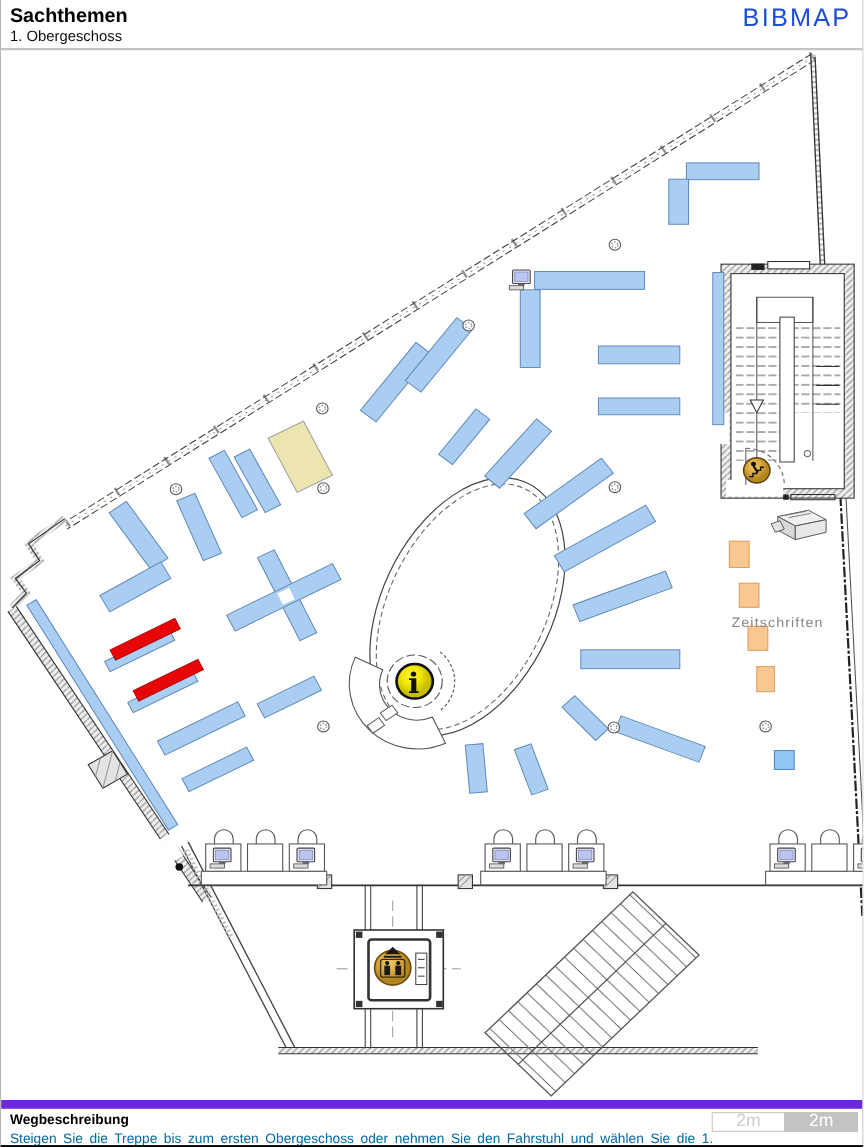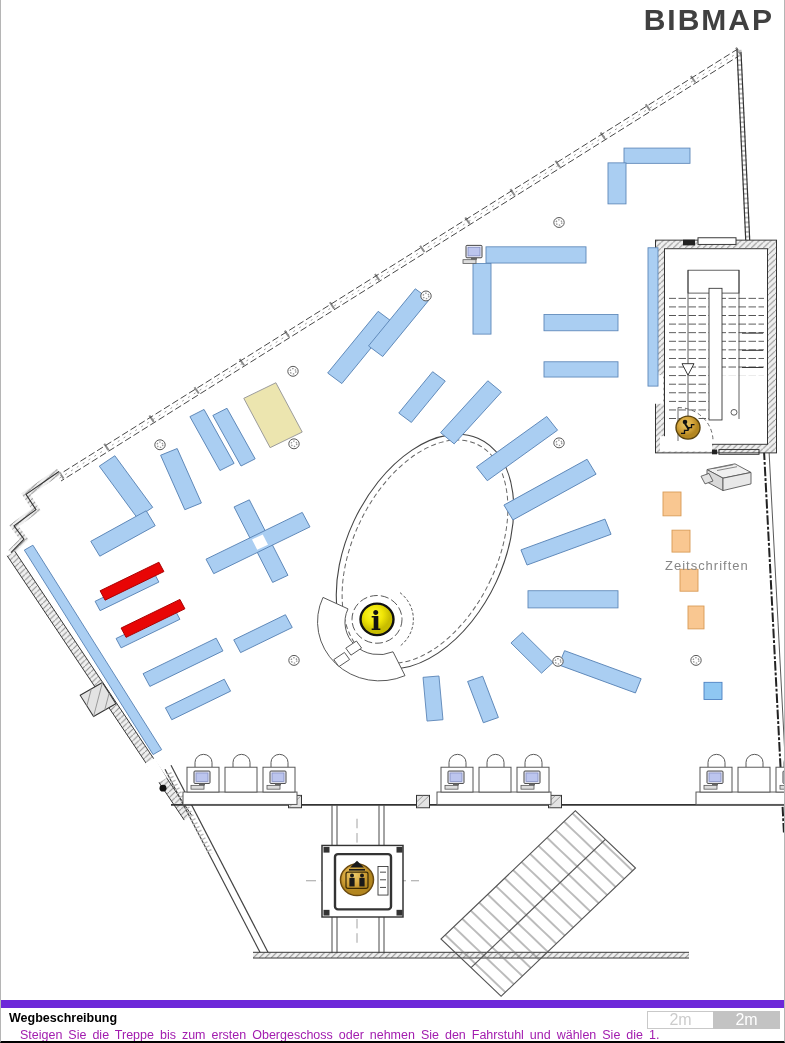--- a/index.html
+++ b/index.html
@@ -3,39 +3,43 @@
 <meta charset="utf-8">
 <style>
   html,body{margin:0;padding:0;background:#fff;}
   .page{position:relative;width:785px;height:1043px;font-family:"Liberation Sans",sans-serif;
         border-left:1px solid #b5b5b5;border-right:1px solid #b5b5b5;border-bottom:2px solid #000;
         box-sizing:border-box;overflow:hidden;background:#fff;}
   .hdr{position:absolute;top:0;left:0;right:0;height:44px;border-bottom:1px solid #9a9a9a;
        box-shadow:0 1px 0 #ddd;background:#fff;}
   .hdr .title{position:absolute;left:8px;top:4px;font-size:18px;font-weight:bold;color:#000;}
   .hdr .subtitle{position:absolute;left:8px;top:25px;font-size:13.5px;color:#111;}
-  .logo{position:absolute;top:3px;right:10px;font-size:30px;font-weight:bold;color:#404040;
+  .logo{position:absolute;top:3px;right:10px;font-size:23px;font-weight:normal;color:#1d4ed8;
         letter-spacing:2px;}
   .mapwrap{position:absolute;top:46px;left:0;width:785px;height:954px;background:#fff;}
   .ftr{position:absolute;top:1000px;left:0;right:0;height:41px;border-top:8px solid #6d28d9;background:#fff;}
   .ftr .whead{position:absolute;left:8px;top:3px;font-size:12.5px;font-weight:bold;color:#000;}
-  .ftr .wtext{position:absolute;left:19px;top:20px;font-size:12.5px;color:#a21caf;word-spacing:2.5px;}
+  .ftr .wtext{position:absolute;left:8px;top:20px;font-size:12.5px;color:#0369a1;word-spacing:2.5px;}
   .scale{position:absolute;right:3px;top:3px;width:134px;height:18px;}
   .scale .sb{display:inline-block;width:65px;height:16px;line-height:16px;text-align:center;
              font-size:16px;vertical-align:top;}
   .scale .sb.lt{background:#fff;border:1px solid #c9c9c9;color:#ccc;}
   .scale .sb.rt{background:#c3c3c3;border:1px solid #c3c3c3;color:#fff;margin-left:-1px;}
   svg text.zss{font-family:"Liberation Sans",sans-serif;font-size:13px;fill:#878787;letter-spacing:1px;}
   svg text.inf{font-family:"DejaVu Serif",serif;font-size:27px;font-weight:bold;fill:#111;}
 </style>
 </head>
 <body>
 
 <div class="page">
 
+  <div class="hdr">
+    <div class="title">Sachthemen</div>
+    <div class="subtitle">1. Obergeschoss</div>
+  </div>
   <div class="logo">BIBMAP</div>
 
   <div class="mapwrap">
   <svg id="map" width="785" height="954" viewBox="0 46 785 1000" preserveAspectRatio="none" xmlns="http://www.w3.org/2000/svg">
     <defs>
       <pattern id="hatch" width="6" height="6" patternUnits="userSpaceOnUse">
         <rect width="6" height="6" fill="#efefef"></rect>
         <path d="M0 6 L6 0" stroke="#999" stroke-width="1.2"></path>
       </pattern>
       <pattern id="treadH" width="10" height="9" patternUnits="userSpaceOnUse">

